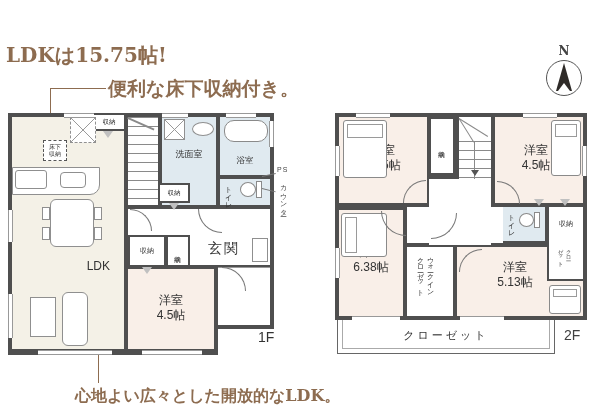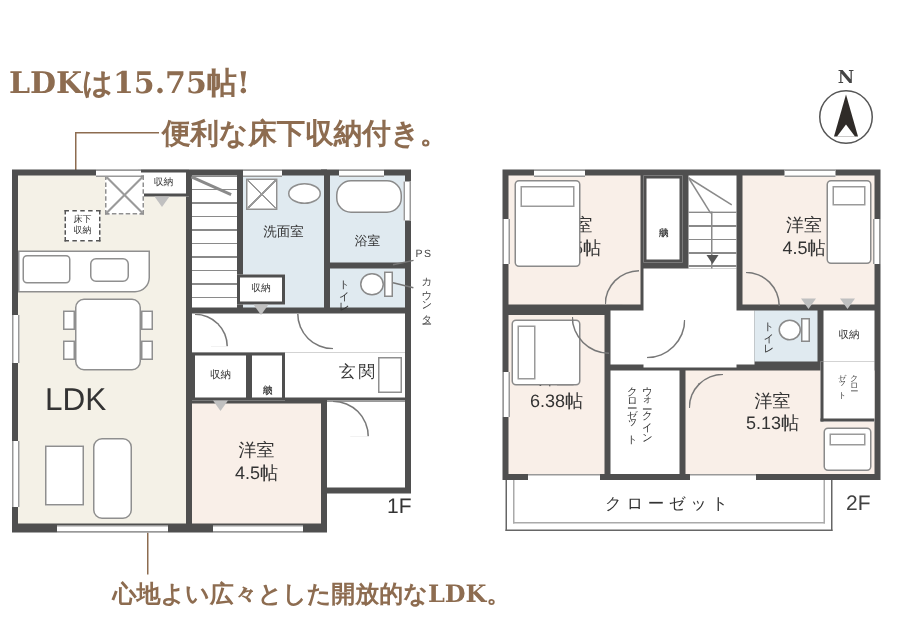--- a/index.html
+++ b/index.html
@@ -69,31 +69,31 @@
   <div class="stairs" style="left:128px;top:117px;width:30px;height:88px;"></div>
   <div class="abs" style="left:128px;top:117px;width:29px;height:1.5px;background:#8a8a8a;transform:rotate(24deg);transform-origin:left top;"></div>
   <div class="room wet" style="left:162px;top:117px;width:54px;height:88px;"></div>
   <div class="room wet" style="left:220px;top:117px;width:50px;height:58px;"></div>
   <div class="room wet" style="left:220px;top:179px;width:50px;height:26px;"></div>
   <div class="room white" style="left:128px;top:209px;width:142px;height:26px;"></div>
   <div class="room white" style="left:190px;top:235px;width:80px;height:30px;"></div>
   <div class="room white" style="left:218px;top:267px;width:52px;height:58px;border-top:1px solid #999;box-sizing:border-box;"></div>
   <div class="room pink" style="left:128px;top:269px;width:86px;height:80px;"></div>
 
-  <div class="abs" style="left:30px;top:258px;width:80px;text-align:left;font-size:21px;line-height:17px;">
+  <div class="abs" style="left:30px;top:258px;width:80px;text-align:right;font-size:12px;line-height:17px;">
     <div>LDK</div>
   </div>
   <div class="abs" style="left:130px;top:293px;width:82px;text-align:center;font-size:12px;line-height:15px;">
     <div>洋室</div>
     <div>4.5帖</div>
   </div>
   <div class="abs" style="left:162px;top:148px;width:54px;text-align:center;font-size:9px;">洗面室</div>
   <div class="abs" style="left:220px;top:155px;width:50px;text-align:center;font-size:8.5px;">浴室</div>
   <div class="abs vtext" style="left:223px;top:181px;font-size:7px;letter-spacing:0;">トイレ</div>
-  <div class="abs" style="left:196px;top:240px;width:56px;text-align:right;font-size:11px;letter-spacing:2px;">玄関</div>
+  <div class="abs" style="left:196px;top:240px;width:56px;text-align:center;font-size:14px;letter-spacing:2px;">玄関</div>
 
   <div class="box" style="left:92px;top:113px;width:34px;height:18px;font-size:6.5px;">
     <span>収納</span>
     </div>
   <div class="box" style="left:158px;top:183px;width:32px;height:20px;font-size:6.5px;">
     <span>収納</span>
     </div>
   <div class="box" style="left:128px;top:235px;width:38px;height:32px;font-size:7px;">
     <span>収納</span>
     </div>

